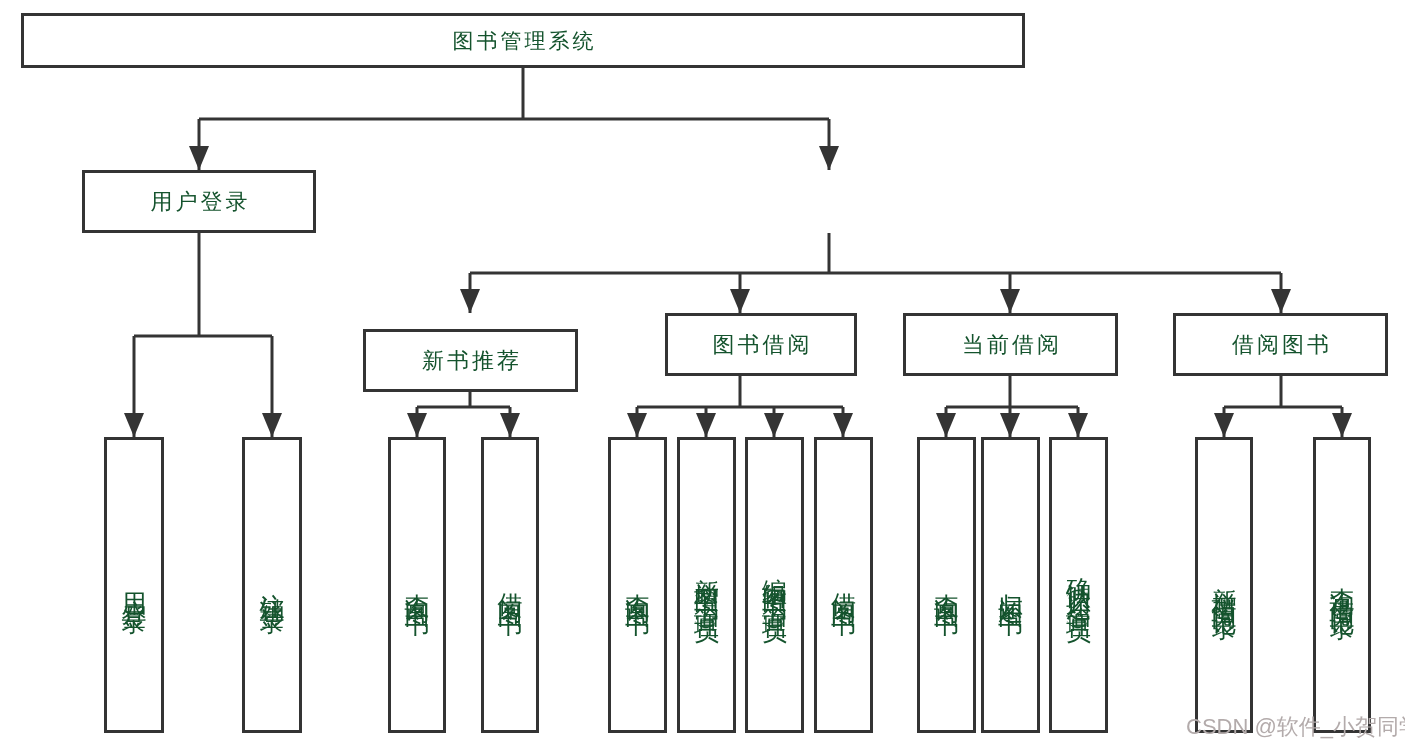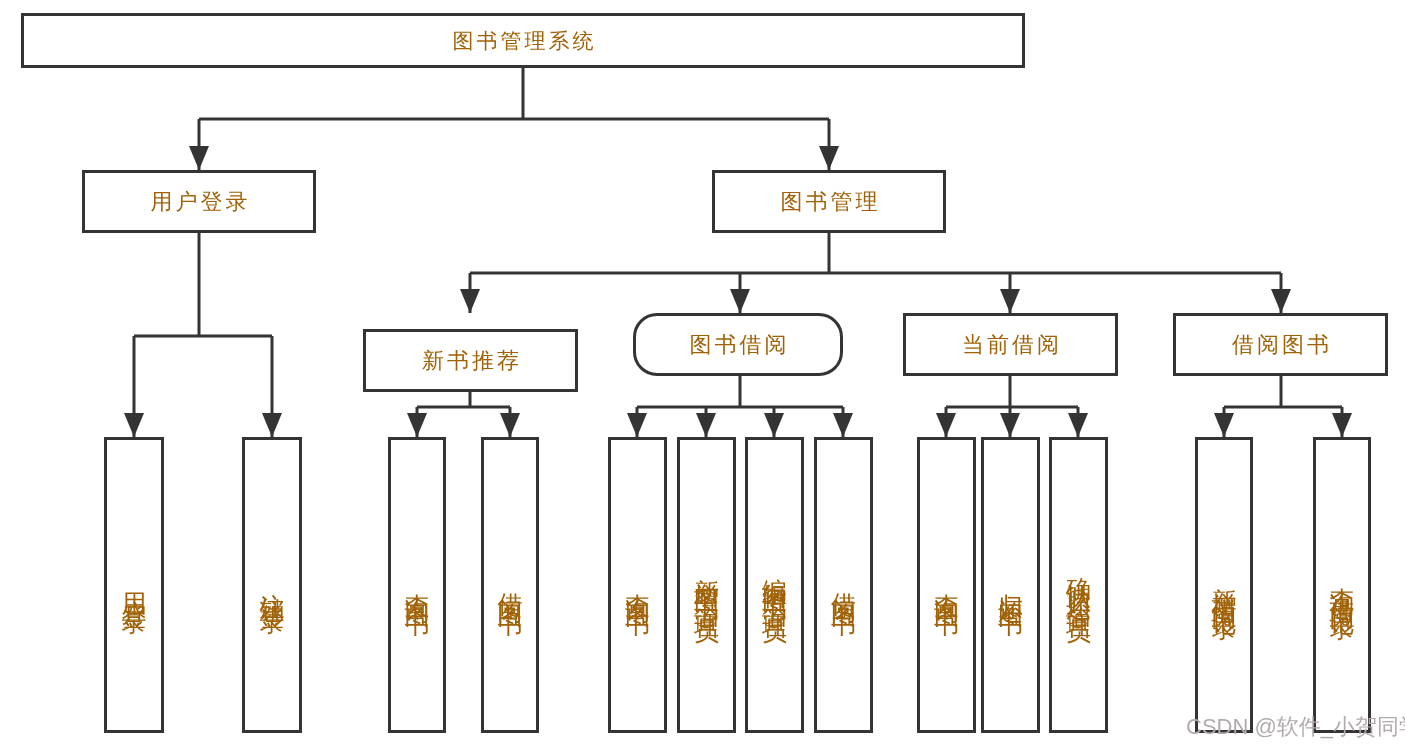--- a/index.html
+++ b/index.html
@@ -3,21 +3,21 @@
 <meta charset="utf-8">
 <style>
   html,body{margin:0;padding:0;background:#ffffff;}
   .canvas{
     position:relative;width:1405px;height:747px;background:#ffffff;
     font-family:"Liberation Sans",sans-serif;overflow:hidden;
   }
   .wires{position:absolute;left:0;top:0;width:1405px;height:747px;}
   .node{
     position:absolute;box-sizing:border-box;
-    border:3px solid #343434;background:#ffffff;color:#a16207;
+    border:3px solid #343434;background:#ffffff;color:#14532d;
     display:flex;align-items:center;justify-content:center;
     letter-spacing:3px;text-indent:3px;
   }
   .l1{font-size:21px;}
   .l2,.l3{font-size:22px;}
   .leaf{
     writing-mode:vertical-rl;text-orientation:mixed;
     font-size:25px;letter-spacing:6px;text-indent:0;
     line-height:1;
   }
@@ -66,24 +66,23 @@
       <path d="M1010,407 V437" marker-end="url(#ah)"></path>
       <path d="M1078,407 V437" marker-end="url(#ah)"></path>
       <path d="M1224,407 V437" marker-end="url(#ah)"></path>
       <path d="M1342,407 V437" marker-end="url(#ah)"></path>
     </g>
   </svg>
 
   <div class="node l1" style="left:21px;top:13px;width:1004px;height:55px;">图书管理系统</div>
 
   <div class="node l2" style="left:82px;top:170px;width:234px;height:63px;">用户登录</div>
-  <div class="node l2" style="left:712px;top:170px;width:234px;height:63px;">图书管理</div>
 
   <div class="node l3" style="left:363px;top:313px;width:215px;height:63px;margin-top:16px;">新书推荐</div>
-  <div class="node l3" style="left:633px;top:313px;width:210px;height:63px;border-radius:24px;">图书借阅</div>
+  <div class="node l3" style="left:665px;top:313px;width:192px;height:63px;">图书借阅</div>
   <div class="node l3" style="left:903px;top:313px;width:215px;height:63px;text-align:right;">当前借阅</div>
   <div class="node l3" style="left:1173px;top:313px;width:215px;height:63px;">借阅图书</div>
 
   <div class="node leaf" style="left:104px;top:437px;width:60px;height:296px;">用户登录</div>
   <div class="node leaf" style="left:242px;top:437px;width:60px;height:296px;">注销登录</div>
 
   <div class="node leaf" style="left:388px;top:437px;width:58px;height:296px;">查询图书</div>
   <div class="node leaf" style="left:481px;top:437px;width:58px;height:296px;">借阅图书</div>
 
   <div class="node leaf" style="left:608px;top:437px;width:59px;height:296px;">查询图书</div>

